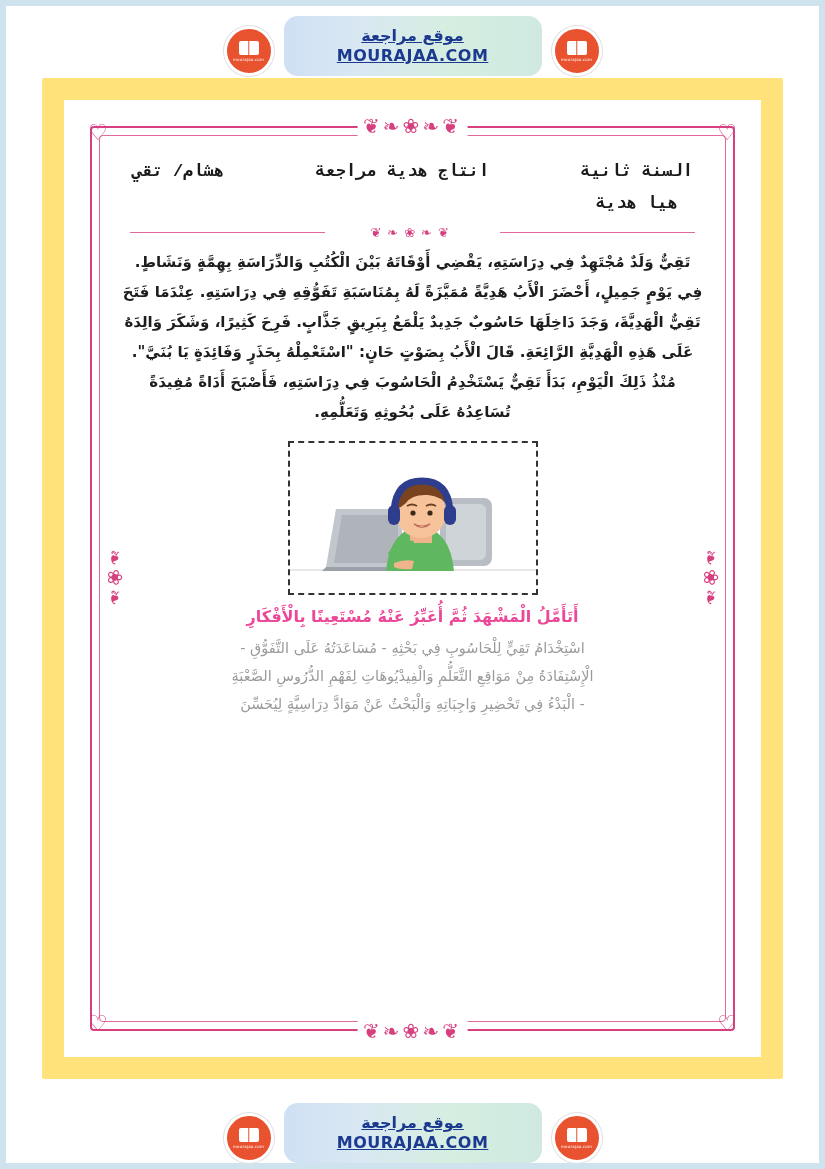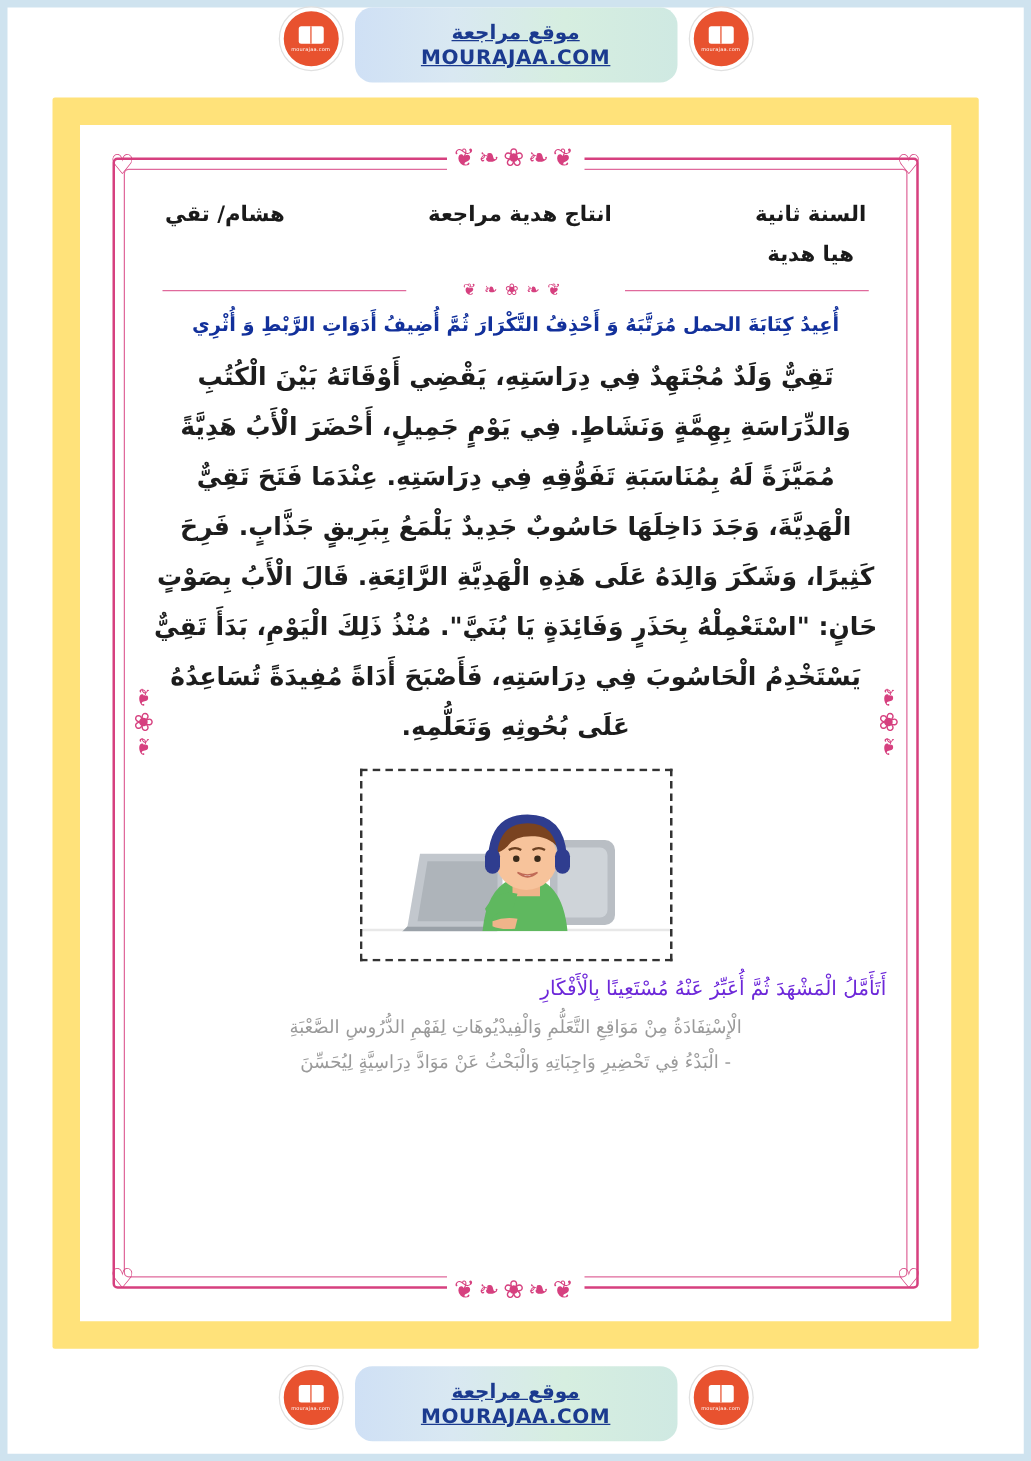--- a/index.html
+++ b/index.html
@@ -24,21 +24,21 @@
     box-sizing: border-box;
   }
 
   
   .banner {
     position: absolute;
     left: 0;
     right: 0;
     height: 70px;
     display: flex;
-    align-items: flex-start;
+    align-items: flex-end;
     justify-content: center;
     gap: 0px;
   }
   .banner.top { top: 0; }
   .banner.bottom { bottom: 0; }
 
   .banner-pill {
     width: 258px;
     height: 60px;
     border-radius: 14px;
@@ -172,21 +172,21 @@
 
   .header-row {
     display: flex;
     justify-content: space-between;
     align-items: flex-start;
     font-size: 17px;
     font-weight: bold;
     color: #1a1a1a;
     padding: 4px 16px 0 16px;
   }
-  .header-col { text-align: center; line-height: 1.9; }
+  .header-col { text-align: center; line-height: 1.9; font-family: Liberation Mono, monospace; }
   .header-col.right { text-align: center; }
   .header-col.left { text-align: left; }
 
   .rule {
     margin: 4px 10px 6px 10px;
     height: 14px;
     position: relative;
     text-align: center;
     color: #d6407f;
     font-size: 13px;
@@ -208,21 +208,21 @@
     color: #12309b;
     font-weight: bold;
     font-size: 15.5px;
     text-align: center;
     line-height: 1.7;
     padding: 2px 8px 6px 8px;
   }
 
   .body-text {
     color: #1d1d1d;
-    font-size: 20px;
+    font-size: 15px;
     font-weight: bold;
     line-height: 2.0;
     text-align: center;
     padding: 2px 6px;
   }
 
   
   .figure-wrap {
     display: flex;
     justify-content: center;
@@ -241,24 +241,24 @@
     inset: 0;
   }
   .floor {
     position: absolute;
     left: 0; right: 0; bottom: 0;
     height: 22px;
     background: #ffffff;
   }
 
   .caption {
-    color: #6d28d9;
-    font-weight: normal;
+    color: #ec4899;
+    font-weight: bold;
     font-size: 16px;
-    text-align: right;
+    text-align: center;
     margin-top: 12px;
   }
 
   .answers {
     color: #9a9a9a;
     font-size: 14.5px;
     line-height: 1.95;
     text-align: center;
     margin-top: 8px;
     padding: 0 18px;
@@ -308,21 +308,20 @@
           <div class="header-col">
             <div>انتاج هدية مراجعة</div>
           </div>
           <div class="header-col left">
             <div>هشام/ تقي</div>
           </div>
         </div>
 
         <div class="rule">❦❧❀❧❦</div>
 
-        <div class="instruction">أُعِيدُ كِتَابَةَ الحمل مُرَتَّبَهُ وَ أَحْذِفُ التَّكْرَارَ ثُمَّ أُضِيفُ أَدَوَاتِ الرَّبْطِ وَ أُثْرِي</div>
 
         <div class="body-text">تَقِيٌّ وَلَدٌ مُجْتَهِدٌ فِي دِرَاسَتِهِ، يَقْضِي أَوْقَاتَهُ بَيْنَ الْكُتُبِ وَالدِّرَاسَةِ بِهِمَّةٍ وَنَشَاطٍ. فِي يَوْمٍ جَمِيلٍ، أَحْضَرَ الْأَبُ هَدِيَّةً مُمَيَّزَةً لَهُ بِمُنَاسَبَةِ تَفَوُّقِهِ فِي دِرَاسَتِهِ. عِنْدَمَا فَتَحَ تَقِيٌّ الْهَدِيَّةَ، وَجَدَ دَاخِلَهَا حَاسُوبٌ جَدِيدٌ يَلْمَعُ بِبَرِيقٍ جَذَّابٍ. فَرِحَ كَثِيرًا، وَشَكَرَ وَالِدَهُ عَلَى هَذِهِ الْهَدِيَّةِ الرَّائِعَةِ. قَالَ الْأَبُ بِصَوْتٍ حَانٍ: "اسْتَعْمِلْهُ بِحَذَرٍ وَفَائِدَةٍ يَا بُنَيَّ". مُنْذُ ذَلِكَ الْيَوْمِ، بَدَأَ تَقِيٌّ يَسْتَخْدِمُ الْحَاسُوبَ فِي دِرَاسَتِهِ، فَأَصْبَحَ أَدَاةً مُفِيدَةً تُسَاعِدُهُ عَلَى بُحُوثِهِ وَتَعَلُّمِهِ.</div>
 
         <div class="figure-wrap">
           <div class="figure">
             <svg class="scene" viewBox="0 0 246 150" xmlns="http://www.w3.org/2000/svg">
               <rect x="0" y="0" width="246" height="150" fill="#ffffff"></rect>
 
               <rect x="150" y="55" width="52" height="68" rx="8" fill="#b9bec4"></rect>
               <rect x="156" y="61" width="40" height="56" rx="6" fill="#cfd4d9"></rect>
@@ -354,20 +353,21 @@
               <path d="M117 63 q5 -3 10 0" stroke="#6b4021" stroke-width="1.8" fill="none"></path>
               <path d="M136 63 q5 -3 10 0" stroke="#6b4021" stroke-width="1.8" fill="none"></path>
             </svg>
             <div class="floor"></div>
           </div>
         </div>
 
         <div class="caption">أَتَأَمَّلُ الْمَشْهَدَ ثُمَّ أُعَبِّرُ عَنْهُ مُسْتَعِينًا بِالْأَفْكَارِ</div>
 
         <div class="answers">
+          <div>اسْتِخْدَامُ تَقِيٍّ لِلْحَاسُوبِ فِي بَحْثِهِ - مُسَاعَدَتُهُ عَلَى التَّفَوُّقِ -</div>
           <div>الْإِسْتِفَادَةُ مِنْ مَوَاقِعِ التَّعَلُّمِ وَالْفِيدْيُوهَاتِ لِفَهْمِ الدُّرُوسِ الصَّعْبَةِ</div>
           <div>- الْبَدْءُ فِي تَحْضِيرِ وَاجِبَاتِهِ وَالْبَحْثُ عَنْ مَوَادَّ دِرَاسِيَّةٍ لِيُحَسِّنَ</div>
         </div>
 
       </div>
     </div>
   </div>
 
   <div class="banner bottom">
     <div class="logo-badge">

